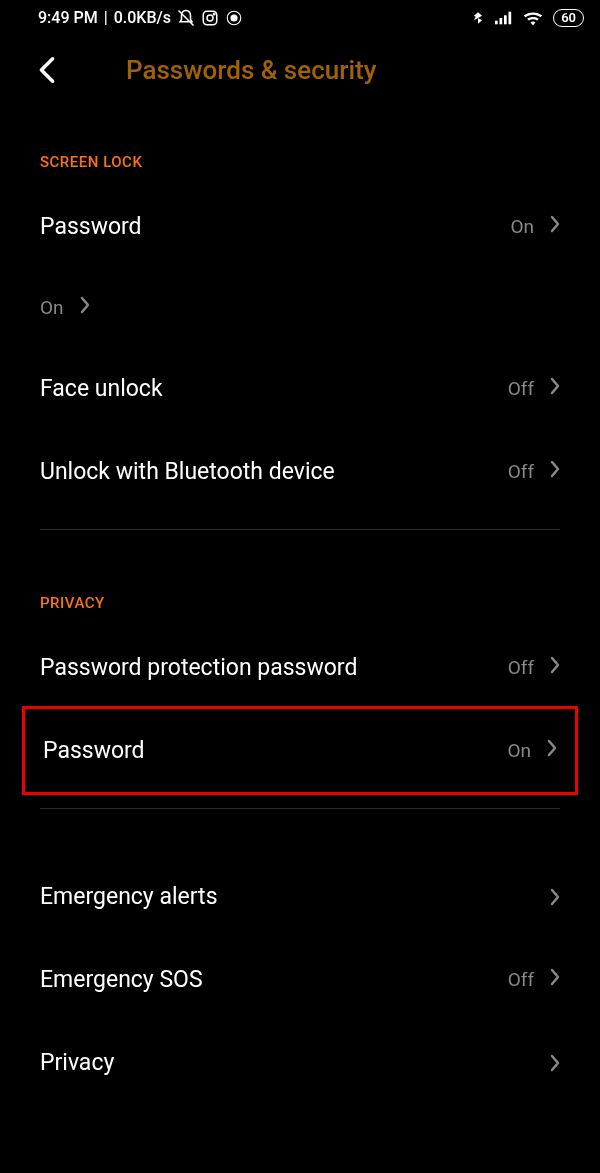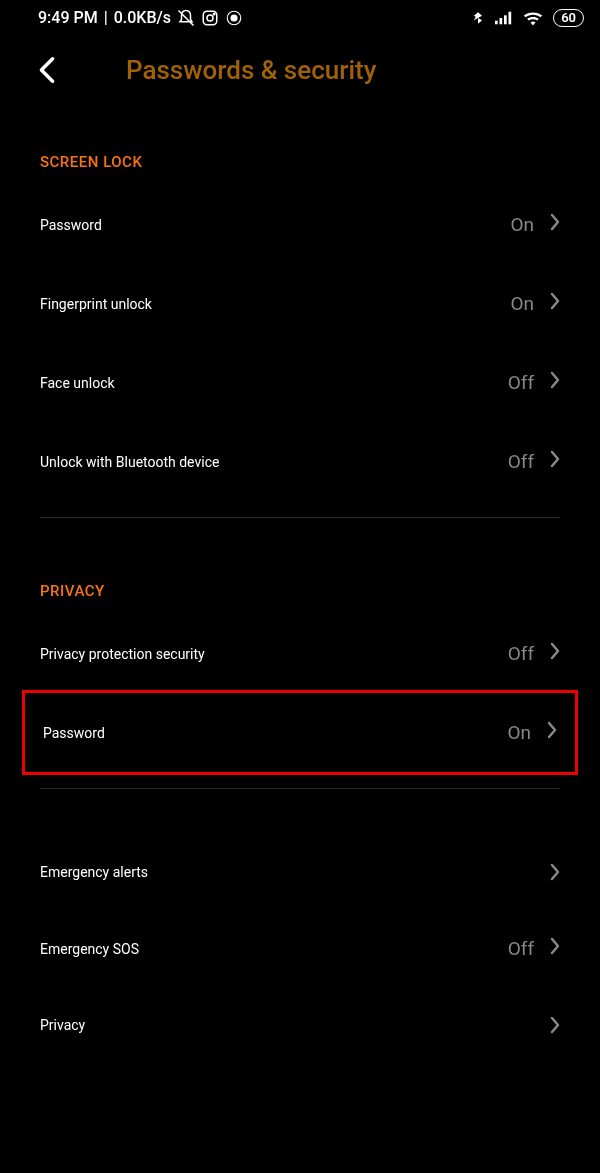--- a/index.html
+++ b/index.html
@@ -68,21 +68,21 @@
       letter-spacing: 0.5px;
     }
     .settings-item {
       display: flex;
       justify-content: space-between;
       align-items: center;
       padding: 28px 40px;
       cursor: pointer;
     }
     .item-label {
-      font-size: 14px;
+      font-size: 23px;
       font-weight: 400;
       color: #fff;
     }
     .item-right {
       display: flex;
       align-items: flex-start;
       gap: 16px;
     }
     .item-value {
       font-size: 19px;
@@ -175,21 +175,20 @@
     <span class="item-value">On</span>
     <span class="chevron">
       <svg width="10" height="18" viewBox="0 0 10 18" fill="none" stroke="#888" stroke-width="2.5" stroke-linecap="round" stroke-linejoin="round">
           <path d="M2 2 L8 9 L2 16"></path>
         </svg>
     </span>
   </div>
 </div>
 
 <div class="settings-item">
-  <span class="item-label">Fingerprint unlock</span>
   <div class="item-right">
     <span class="item-value">On</span>
     <span class="chevron">
       <svg width="10" height="18" viewBox="0 0 10 18" fill="none" stroke="#888" stroke-width="2.5" stroke-linecap="round" stroke-linejoin="round">
           <path d="M2 2 L8 9 L2 16"></path>
         </svg>
     </span>
   </div>
 </div>
 
@@ -217,21 +216,21 @@
   </div>
 </div>
 
 <div class="divider"></div>
 
 <div class="section-gap"></div>
 
 <div class="section-header">PRIVACY</div>
 
 <div class="settings-item">
-  <span class="item-label">Privacy protection security</span>
+  <span class="item-label">Password protection password</span>
   <div class="item-right">
     <span class="item-value">Off</span>
     <span class="chevron">
       <svg width="10" height="18" viewBox="0 0 10 18" fill="none" stroke="#888" stroke-width="2.5" stroke-linecap="round" stroke-linejoin="round">
           <path d="M2 2 L8 9 L2 16"></path>
         </svg>
     </span>
   </div>
 </div>
 

